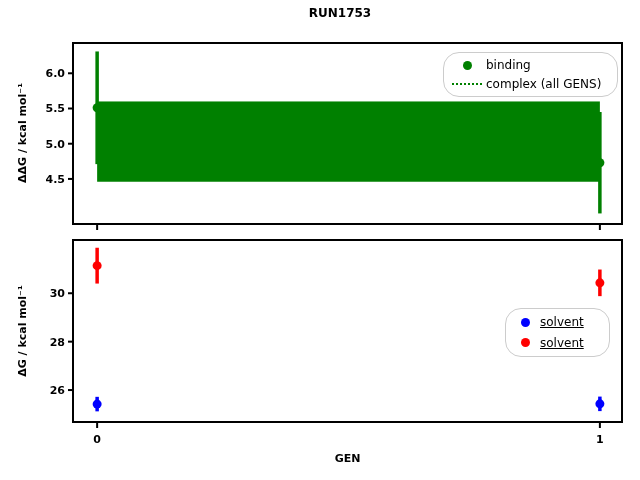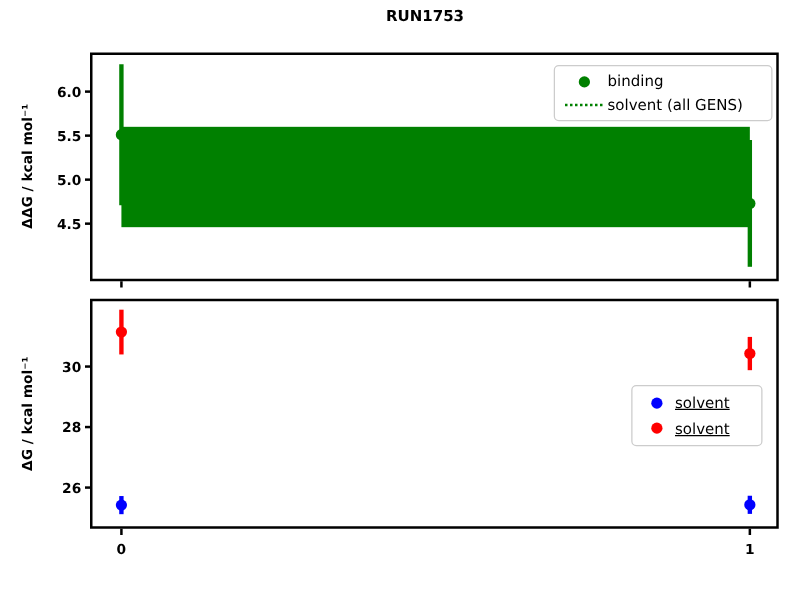--- a/index.html
+++ b/index.html
@@ -18,41 +18,42 @@
   #ylabel-top{left:22px;top:133px;}
   #ylabel-bottom{left:22px;top:331px;}
   .xlabel{
     position:absolute;left:73px;width:549px;top:452px;text-align:center;
     font-size:11px;font-weight:bold;
   }
   svg{position:absolute;left:0;top:0;}
   .ticklabel{font-family:"DejaVu Sans",sans-serif;font-size:11px;font-weight:700;fill:#000;}
   .legend{
     position:absolute;box-sizing:border-box;background:rgba(255,255,255,0.9);
-    border:1px solid #cccccc;border-radius:4px;padding:3px 4px;
+    border:1px solid #cccccc;border-radius:16px;padding:3px 4px;
     display:flex;flex-direction:column;justify-content:space-around;
   }
   #legend-top{left:443px;top:52px;width:175px;height:45px;}
   #legend-bottom{left:505px;top:308px;width:105px;height:49px;text-decoration:underline;}
   .legend-row{display:flex;align-items:center;height:20px;}
   .swatch-col{width:38px;display:flex;justify-content:center;align-items:center;flex:none;}
   #legend-bottom .swatch-col{width:30px;}
   .dot{width:9px;height:9px;border-radius:50%;background:#000;}
   .dotted-line{width:30px;height:0;border-top:2.5px dotted #008000;}
   .legend-label{font-size:12px;white-space:nowrap;}
 </style>
 </head>
 <body>
 
 <div class="figure">
 
   <div class="suptitle">RUN1753</div>
 
   <div class="ylabel" id="ylabel-top">ΔΔG / kcal mol⁻¹</div>
   <div class="ylabel" id="ylabel-bottom">ΔG / kcal mol⁻¹</div>
+  <div class="xlabel">GEN</div>
 
   <svg id="plot-svg" width="640" height="480">
       <rect x="97.13186813186813" y="101.45525291828795" width="502.7472527472527" height="80.28793774319064" fill="#008000"></rect>
       <line x1="97.13186813186813" y1="164.13618677042803" x2="97.13186813186813" y2="51.451361867704286" stroke="#008000" stroke-width="3.5"></line>
       <circle cx="97.13186813186813" cy="107.79377431906615" r="4.5" fill="#008000"></circle>
       <line x1="599.8791208791208" y1="213.4357976653696" x2="599.8791208791208" y2="112.01945525291826" stroke="#008000" stroke-width="3.5"></line>
       <circle cx="599.8791208791208" cy="162.72762645914392" r="4.5" fill="#008000"></circle>
       <rect x="73" y="43" width="549" height="181" fill="none" stroke="#000000" stroke-width="2"></rect>
       <line x1="68" y1="178.9260700389105" x2="73" y2="178.9260700389105" stroke="#000000" stroke-width="2"></line>
       <text x="65" y="182.9260700389105" text-anchor="end" class="ticklabel">4.5</text>
@@ -89,21 +90,21 @@
     <div class="legend-row">
       <span class="swatch-col">
         <span class="dot" id="sw-binding" style="background: rgb(0, 128, 0);"></span>
       </span>
       <span class="legend-label">binding</span>
     </div>
     <div class="legend-row">
       <span class="swatch-col">
         <span class="dotted-line" id="sw-allgens" style="border-color: rgb(0, 128, 0);"></span>
       </span>
-      <span class="legend-label">solvent (all GENS)</span>
+      <span class="legend-label">complex (all GENS)</span>
     </div>
   </div>
 
   <div class="legend" id="legend-bottom">
     <div class="legend-row">
       <span class="swatch-col">
         <span class="dot" id="sw-solvent" style="background: rgb(0, 0, 255);"></span>
       </span>
       <span class="legend-label">solvent</span>
     </div>

